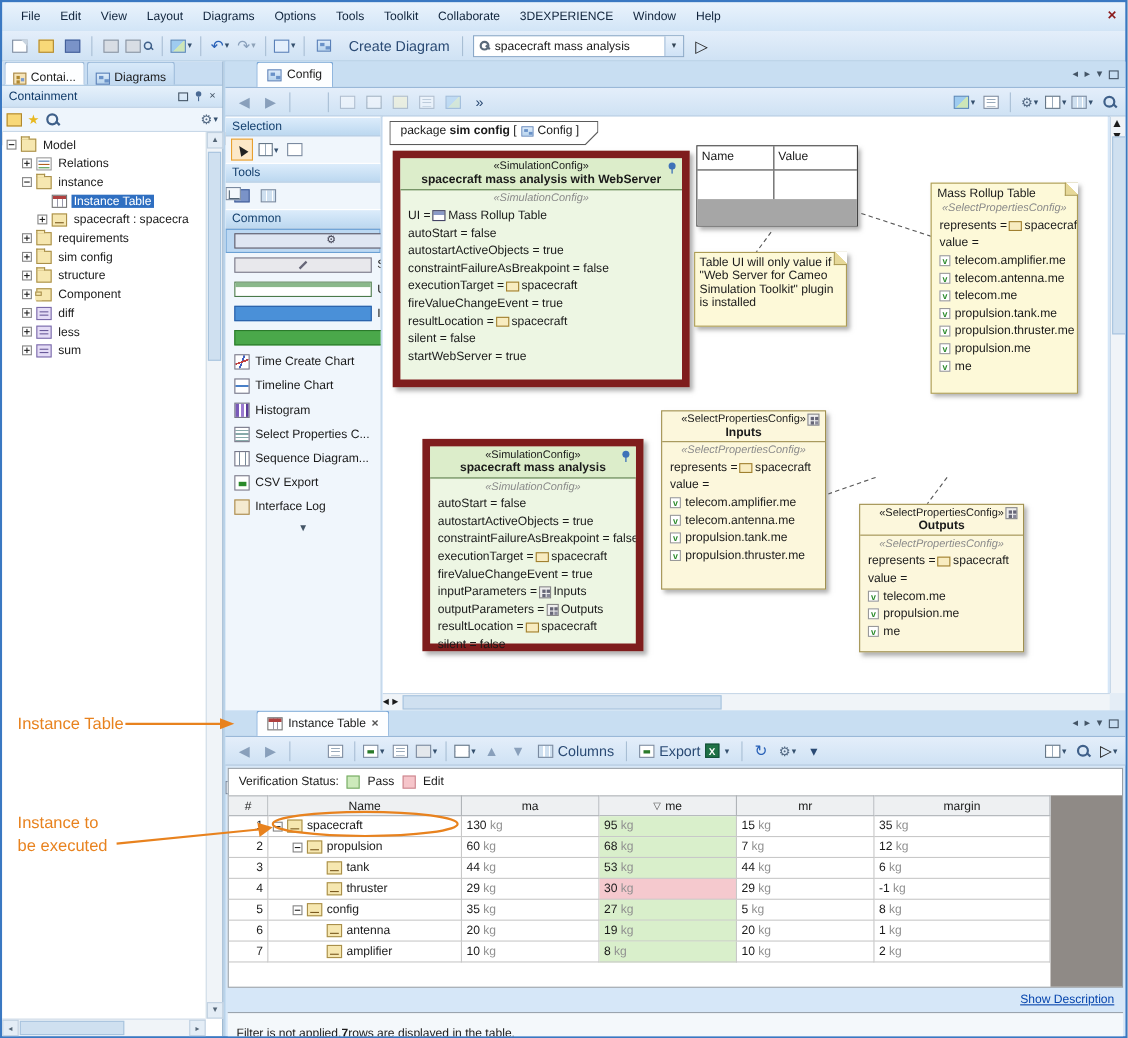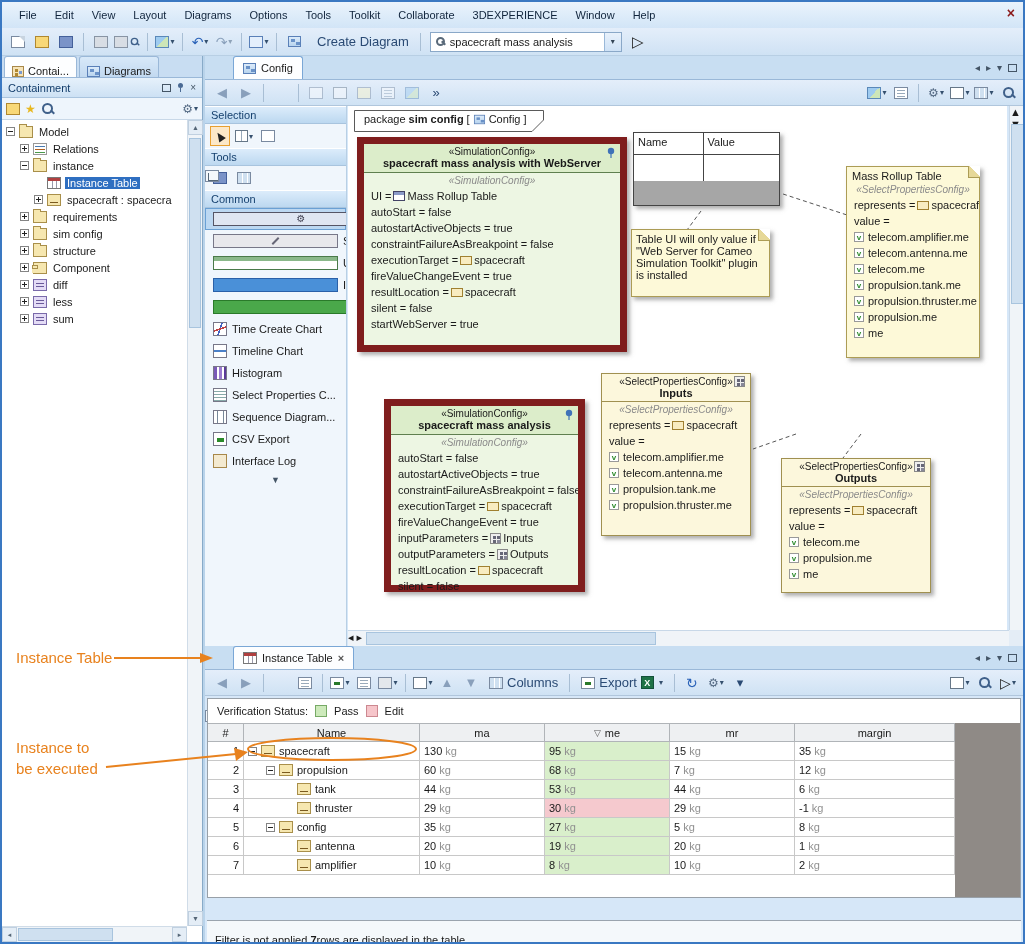--- a/index.html
+++ b/index.html
@@ -1002,20 +1002,23 @@
               <span class="unit">kg</span>
             </div>
           <div class="itc c5">
               <span>2</span>
               <span class="unit">kg</span>
             </div>
         </div>
       </div>
     </div>
 
+    <div class="linkrow">
+      <span class="slink">Show Description</span>
+    </div>
     <div class="statusrow">
       <span>Filter is not applied. </span>
       <b>7</b>
       <span> rows are displayed in the table.</span>
     </div>
   </div>
 
   <svg class="annot" viewBox="0 0 1025 944">
     <text x="14" y="661" font-family="Liberation Sans, sans-serif" font-size="15" fill="#e8821e">Instance Table</text>
     <line x1="112" y1="656" x2="198" y2="656" stroke="#e8821e" stroke-width="2"></line>

